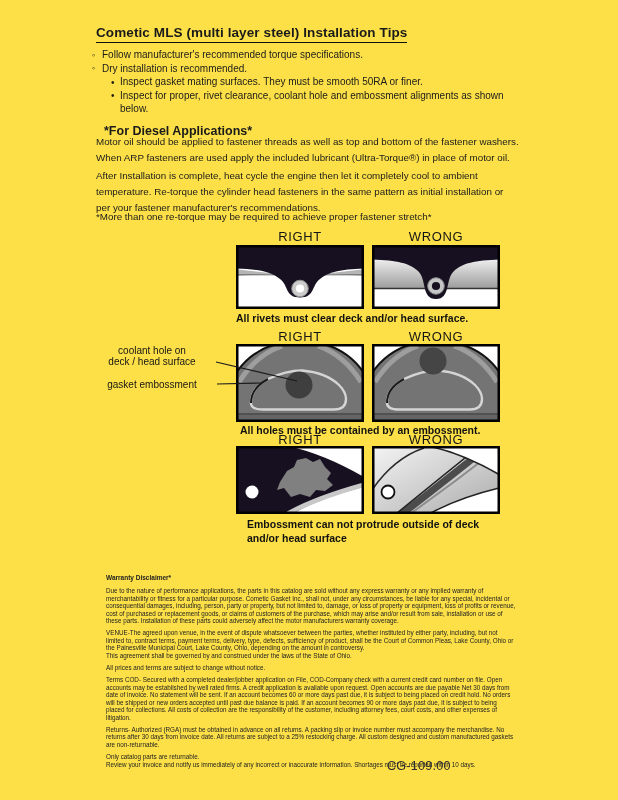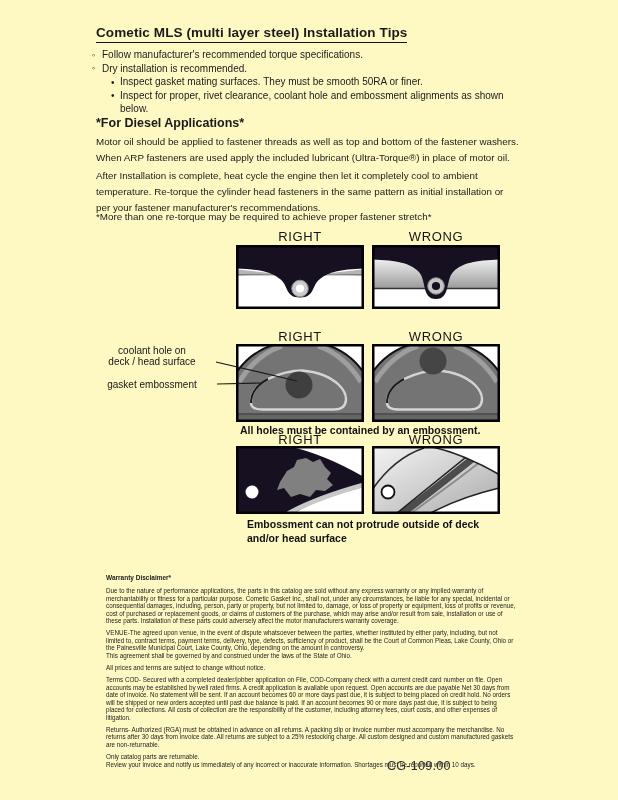--- a/index.html
+++ b/index.html
@@ -1,32 +1,32 @@
 <!DOCTYPE html>
 <html><head>
 <meta charset="utf-8">
 <style>
   html,body { margin:0; padding:0; background:#ffffff; }
   .page {
-    position:relative; width:618px; height:800px; background:#fef9c3;
+    position:relative; width:618px; height:800px; background:#fde047;
     font-family:"Liberation Sans", sans-serif; color:#1a1a1a; overflow:hidden;
   }
   .abs { position:absolute; }
 
   .title {
     left:96px; top:25px; margin:0; font-size:13.5px; font-weight:bold;
     border-bottom:1.8px solid #111; padding-bottom:2px; letter-spacing:0.1px;
   }
   .bullets { left:92px; top:48px; width:440px; font-size:10px; line-height:13.5px; }
   .b { position:relative; padding-left:10px; }
   .b::before { content:"\25E6"; position:absolute; left:0; top:0.5px; font-size:9px; }
   .b.sub { padding-left:28px; }
   .b.sub::before { content:"\2022"; left:19px; font-size:10px; }
 
-  .diesel-h { left:96px; top:116px; margin:0; font-size:12.5px; font-weight:bold; }
+  .diesel-h { left:96px; top:116px; margin:8px; font-size:12.5px; font-weight:bold; }
   .para { margin:0; width:424px; font-size:9.8px; line-height:16px; }
   .p1 { left:96px; top:134px; }
   .p2 { left:96px; top:168px; }
   .p3 { left:96px; top:209px; }
 
   .hdr { width:128px; text-align:center; font-size:13px; font-weight:400; letter-spacing:0.6px; color:#141414; }
   .panel { width:128px; }
   .panel svg { display:block; }
   .caption { font-size:10.5px; font-weight:600; color:#111; }
 
@@ -85,20 +85,21 @@
       </defs>
       <rect x="0" y="0" width="128" height="64" fill="#ffffff"></rect>
       <rect x="2" y="15" width="124" height="28.5" fill="url(#pgw)"></rect>
       <line x1="2" y1="43.5" x2="126" y2="43.5" stroke="#333333" stroke-width="1.3"></line>
       <path d="M0,0 H128 V14.5 C102,15.5 91,18 82,26 C73,34 79,54 64,54 C49,54 55,34 46,26 C37,18 26,15.5 0,14.5 Z" fill="#171021"></path>
       <circle cx="64" cy="41" r="8.3" fill="#c6c6c6" stroke="#888888" stroke-width="1"></circle>
       <circle cx="64" cy="41" r="4.1" fill="#171021"></circle>
       <rect x="1.25" y="1.25" width="125.5" height="61.5" fill="none" stroke="#000000" stroke-width="2.5"></rect>
     </svg>
   </div>
+  <div class="abs caption" style="left:236px; top:312px; width:300px;">All rivets must clear deck and/or head surface.</div>
 
   <div class="abs hdr" style="left:236px; top:329px;">RIGHT</div>
   <div class="abs hdr" style="left:372px; top:329px;">WRONG</div>
 
   <div class="abs dlabel" style="left:90px; top:345px;">
     <div>coolant hole on</div>
     <div>deck / head surface</div>
   </div>
   <div class="abs dlabel" style="left:90px; top:379px;">gasket embossment</div>
 

